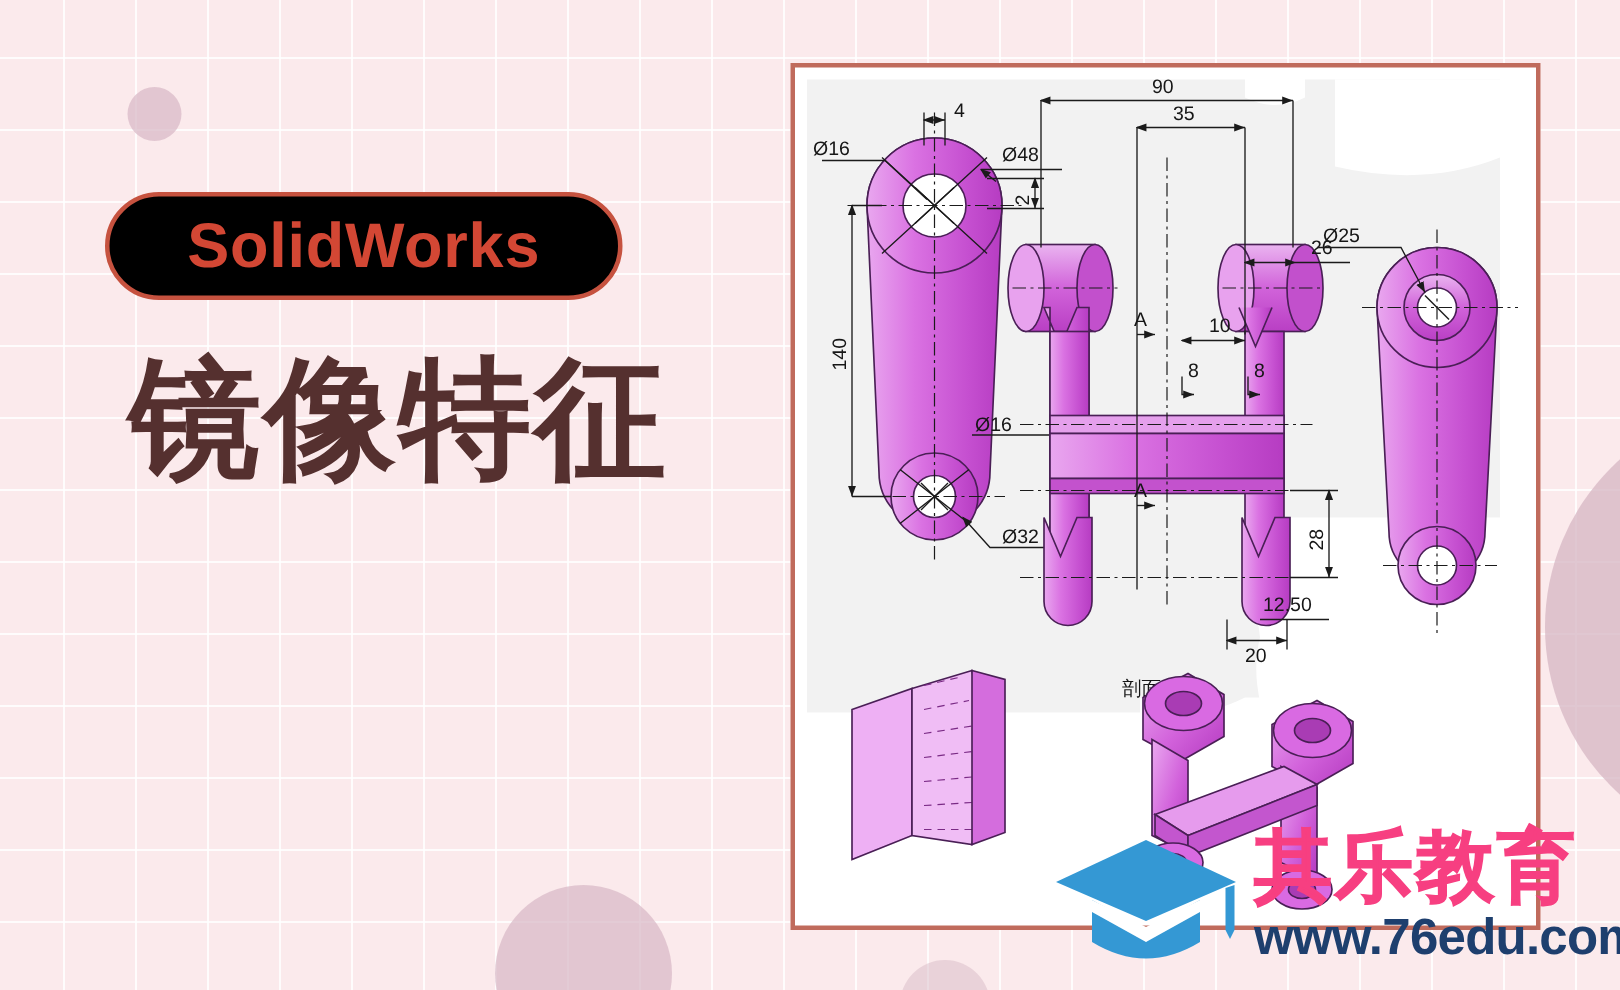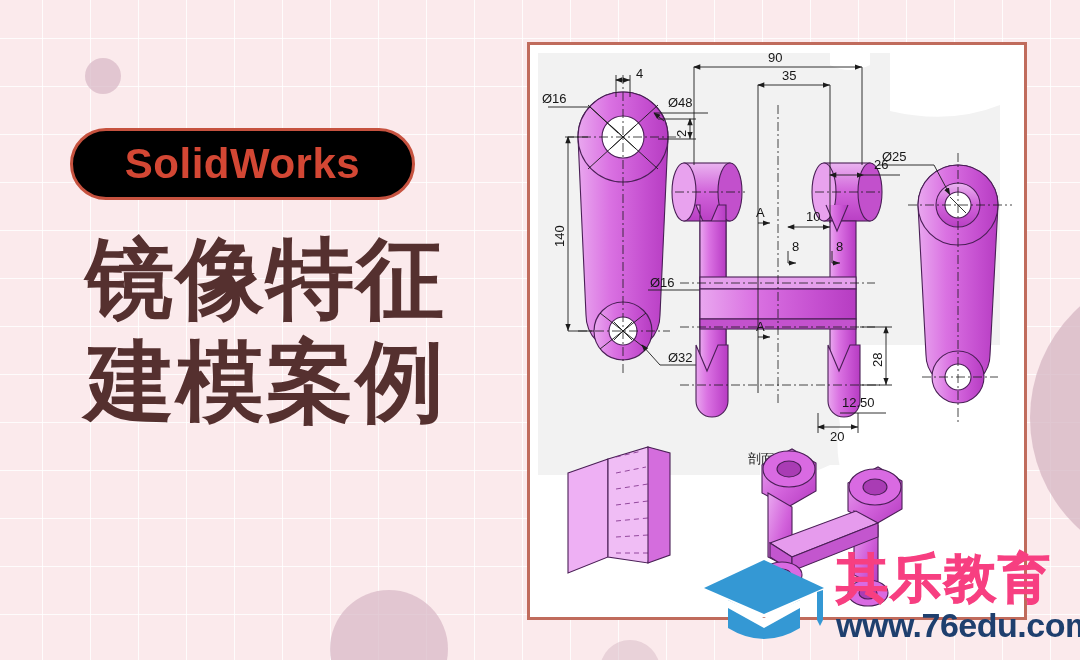--- a/index.html
+++ b/index.html
@@ -144,21 +144,20 @@
   <div class="blob" id="blob-bottom-mid"></div>
 
   <div id="headline-col">
 
     <div id="brand-pill">
       <span id="brand-pill-label">SolidWorks</span>
     </div>
 
     <div id="title-block">
       <div class="title-line">镜像特征</div>
-      <div class="title-line">建模案例</div>
     </div>
 
   </div>
 
   <div id="drawing-frame">
     <svg id="drawing-svg" viewBox="0 0 494 572">
       <defs>
         <linearGradient id="mag" x1="0" y1="0" x2="1" y2="0">
           <stop offset="0" stop-color="#e9a7ef"></stop>
           <stop offset="0.35" stop-color="#da72e2"></stop>

